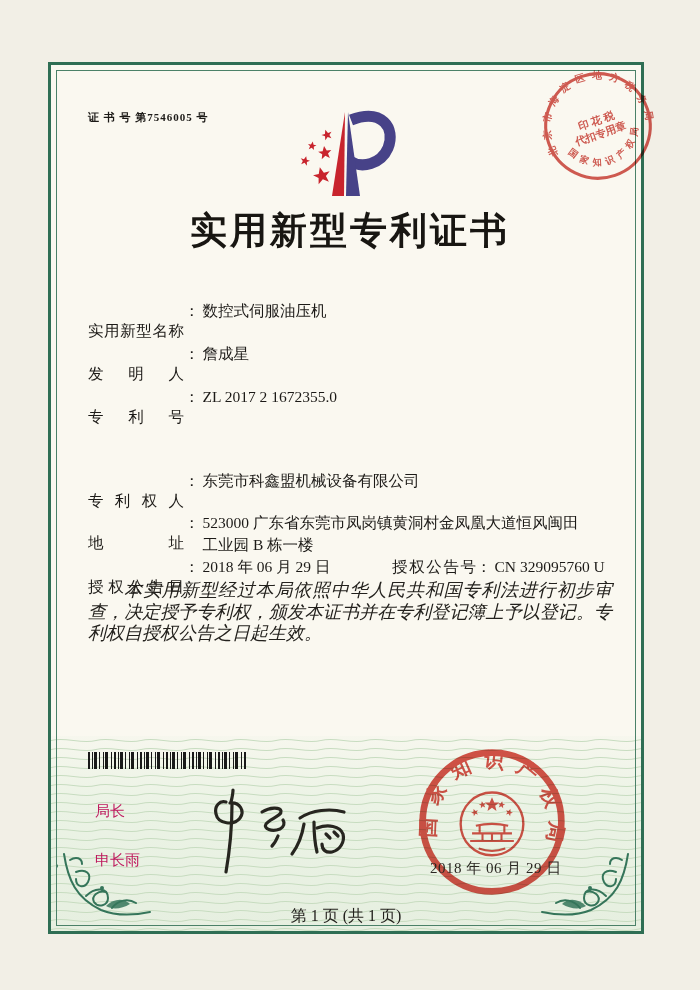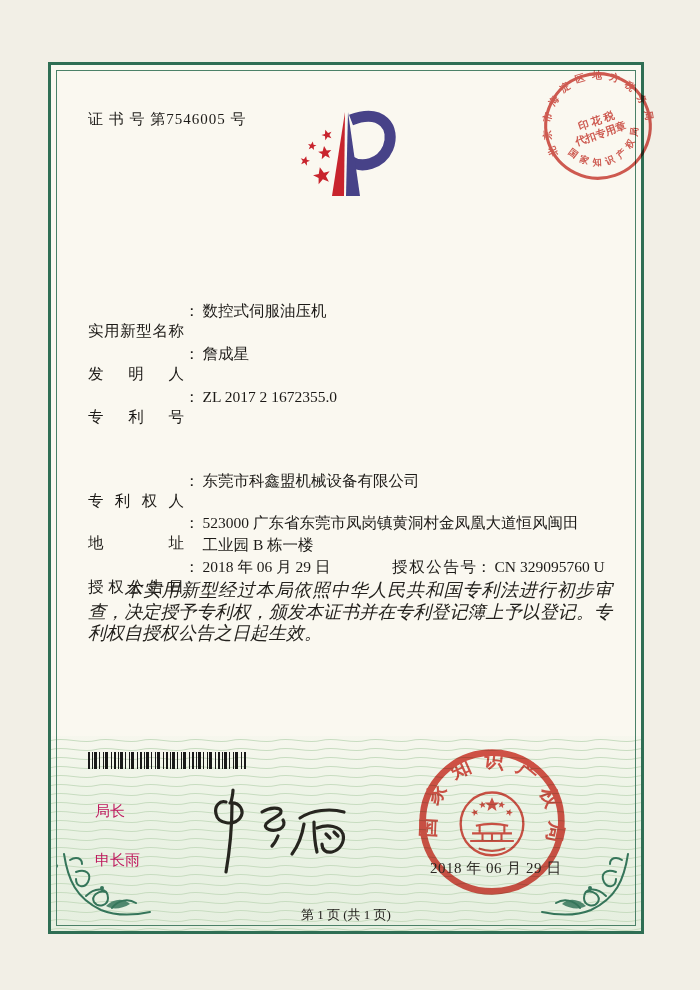--- a/index.html
+++ b/index.html
@@ -14,21 +14,21 @@
     background:linear-gradient(180deg,rgba(238,244,232,0.3) 0%,#ebf3e5 35%,#e6efe0 100%);}
   .waves svg{display:block;width:100%;height:100%;}
   .frame-outer{position:absolute;left:48px;top:62px;width:590px;height:866px;
     border:3px solid #2f6e54;z-index:3;pointer-events:none;}
   .frame-inner{position:absolute;left:56px;top:70px;width:578px;height:854px;
     border:1px solid #4b8168;z-index:3;pointer-events:none;}
   .corner{position:absolute;z-index:2;}
   .corner.bl{left:56px;top:826px;}
   .corner.br{left:536px;top:826px;transform:scaleX(-1);}
   
-  .cert-no{position:absolute;left:88px;top:110px;font-size:15px;letter-spacing:1px;z-index:4;}
+  .cert-no{position:absolute;left:88px;top:110px;font-size:11px;letter-spacing:1px;z-index:4;font-weight:bold;}
   .logo{position:absolute;left:288px;top:104px;z-index:4;}
   .title{position:absolute;left:0;top:206px;width:700px;text-align:center;
     font-size:37px;font-weight:600;letter-spacing:3px;color:#181612;z-index:4;}
   
   .row{position:absolute;left:88px;width:530px;font-size:15.5px;line-height:22px;z-index:4;}
   .lbl{display:inline-block;text-align:justify;text-align-last:justify;text-justify:inter-ideograph;
     vertical-align:top;}
   .w96{width:96px;margin-top:20px;}
   .w84{width:84px;}
   .colon{display:inline-block;vertical-align:top;padding-right:3px;}
@@ -52,21 +52,21 @@
   .director{position:absolute;left:95px;top:802px;z-index:4;
     font-family:"Liberation Sans","DejaVu Sans",sans-serif;font-size:15px;color:#be185d;}
   .director .name{margin-top:30px;}
   .signature{position:absolute;left:196px;top:784px;z-index:4;}
   .seal{position:absolute;left:416px;top:746px;z-index:5;mix-blend-mode:multiply;opacity:0.93;}
   .seal-date{position:absolute;left:430px;top:859px;z-index:6;font-size:15px;
     letter-spacing:0.5px;color:#2a2722;}
   .tax-stamp{position:absolute;left:540px;top:68px;z-index:5;transform:rotate(-19deg);
     mix-blend-mode:multiply;opacity:0.9;}
   .footer{position:absolute;left:48px;top:906px;width:596px;text-align:center;
-    font-size:13px;z-index:4;color:#23211d;}
+    font-size:16px;z-index:4;color:#23211d;}
   svg text{font-family:"Liberation Serif","DejaVu Serif",serif;}
 </style>
 </head>
 <body>
 
 <div class="page">
 
   <div class="inner-bg"></div>
 
   <div class="waves">
@@ -116,20 +116,21 @@
     <path d="M63,16 C94,4 108,24 100,44 C93,60 74,65 62,57" fill="none" stroke="#474288" stroke-width="11"></path>
     <polygon points="57,8 56,92 44,92" fill="#c8242d"></polygon>
     <polygon points="60,8 72,92 58,92" fill="#474288"></polygon>
     <use href="#star" fill="#c8242d" transform="translate(39,31) scale(5.5) rotate(-18)"></use>
     <use href="#star" fill="#c8242d" transform="translate(24,42) scale(4.5) rotate(10)"></use>
     <use href="#star" fill="#c8242d" transform="translate(37,49) scale(7) rotate(-8)"></use>
     <use href="#star" fill="#c8242d" transform="translate(17,57) scale(5) rotate(14)"></use>
     <use href="#star" fill="#c8242d" transform="translate(34,72) scale(9) rotate(-14)"></use>
   </svg>
 
+  <div class="title">实用新型专利证书</div>
 
   <div class="row" style="top:300px">
     <span class="lbl w96">实用新型名称</span><span class="colon">：</span><span class="val">数控式伺服油压机</span>
   </div>
   <div class="row" style="top:343px">
     <span class="lbl w96">发明人</span><span class="colon">：</span><span class="val">詹成星</span>
   </div>
   <div class="row" style="top:386px">
     <span class="lbl w96">专利号</span><span class="colon">：</span><span class="val">ZL 2017 2 1672355.0</span>
   </div>

